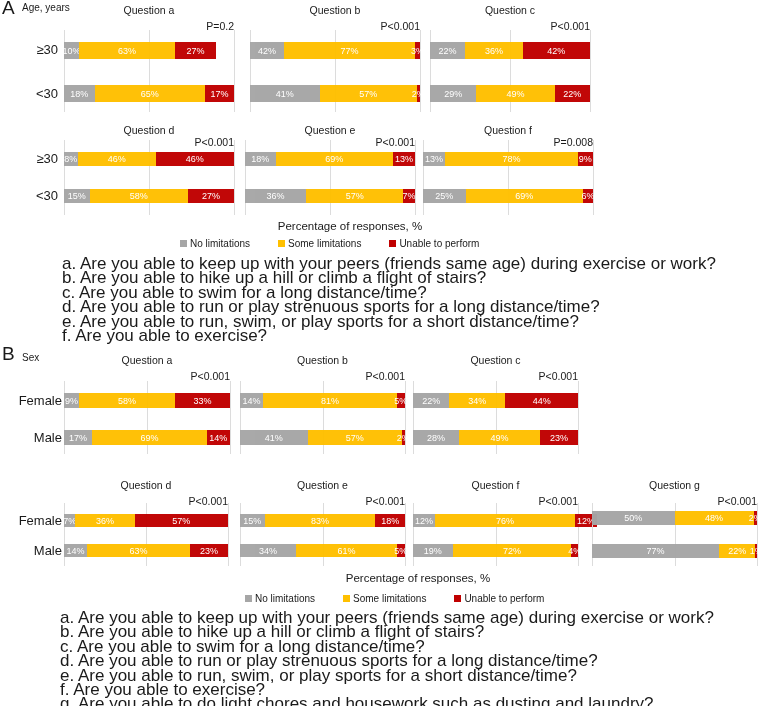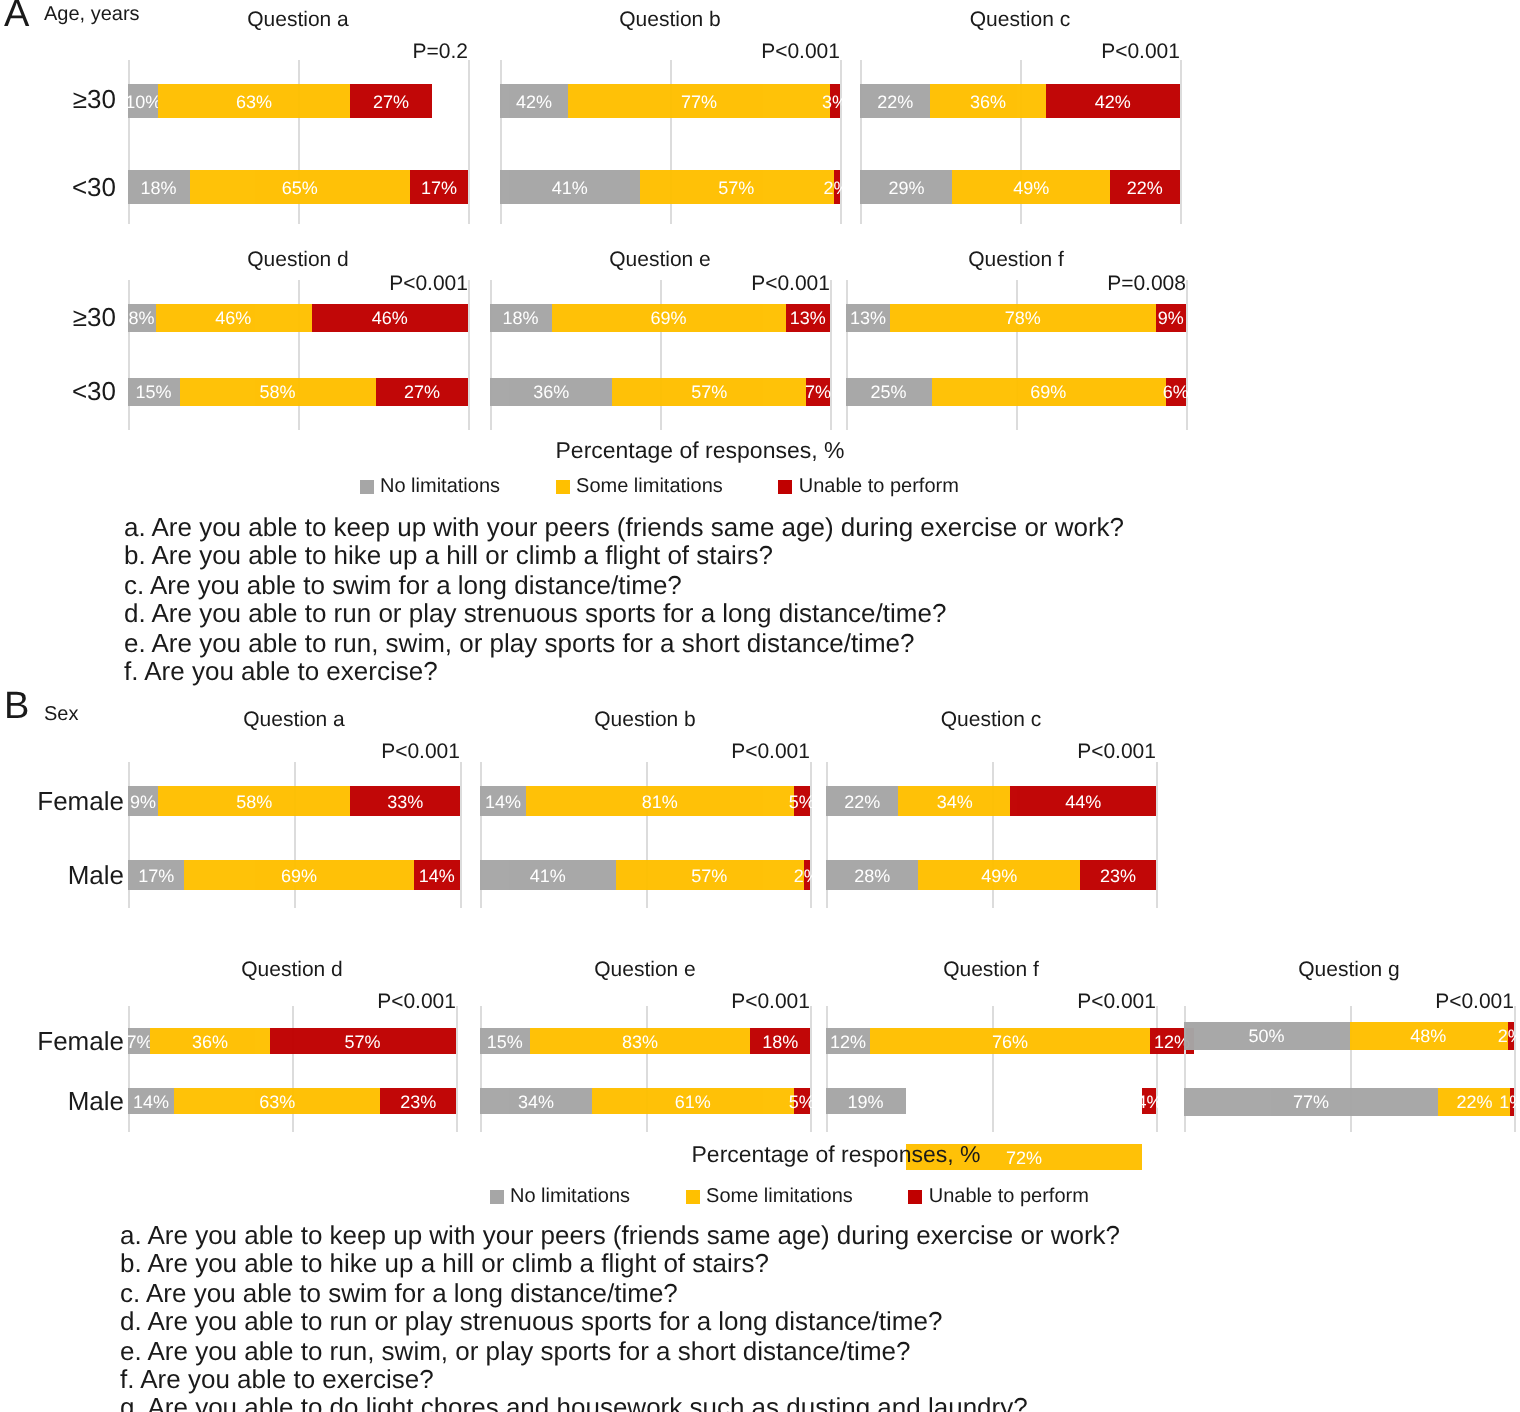--- a/index.html
+++ b/index.html
@@ -15,21 +15,21 @@
   .bar { position:absolute; display:flex; height:100%; }
   .seg { height:100%; display:flex; align-items:center; justify-content:center;
          color:#ffffff; font-size:9px; overflow:visible; white-space:nowrap; opacity:0.97; }
   .seg.none { background:#a6a6a6; }
   .seg.some { background:#ffc000; }
   .seg.unable { background:#c00000; }
   .axis-title { font-size:11.5px; text-align:center; white-space:nowrap; }
   .legend { font-size:10px; display:flex; gap:28px; white-space:nowrap; }
   .legend-item { display:flex; align-items:center; gap:3px; }
   .swatch { width:7px; height:7px; display:inline-block; }
-  .qlist { font-size:13px; line-height:14.4px; }
+  .qlist { font-size:17px; line-height:14.4px; }
   .qlist div { white-space:nowrap; }
 </style>
 </head>
 <body>
 
 <div>
   <div class="abs panel-letter" style="left:2px;top:-3px;">A</div>
   <div class="abs group-label" style="left:22px;top:2px;">Age, years</div>
 
   <div class="abs rowlabel" style="left:0;width:58px;top:42px;">≥30</div>
@@ -267,21 +267,21 @@
       <div class="grid" style="left:413px;top:503px;height:63px;"></div>
       <div class="grid" style="left:496px;top:503px;height:63px;"></div>
       <div class="grid" style="left:578px;top:503px;height:63px;"></div>
       <div class="bar" style="left:413px;width:184px;top:514px;height:13px;">
         <div class="seg none" style="width: 12%;">12%</div>
         <div class="seg some" style="width: 76%;">76%</div>
         <div class="seg unable" style="width: 12%;">12%</div>
       </div>
       <div class="bar" style="left:413px;width:165px;top:544px;height:13px;">
         <div class="seg none" style="width: 24%;">19%</div>
-        <div class="seg some" style="width: 72%; margin-top: 28px;">72%</div>
+        <div class="seg some" style="width: 72%;">72%</div>
         <div class="seg unable" style="width: 4%;">4%</div>
       </div>
     </div>
   <div class="facet">
       <div class="abs q-title" style="left:592px;width:165px;top:479px;">Question g</div>
       <div class="abs pval" style="left:592px;width:165px;top:495px;">P&lt;0.001</div>
       <div class="grid" style="left:592px;top:503px;height:63px;"></div>
       <div class="grid" style="left:675px;top:503px;height:63px;"></div>
       <div class="grid" style="left:757px;top:503px;height:63px;"></div>
       <div class="bar" style="left:592px;width:165px;top:511px;height:14px;">

